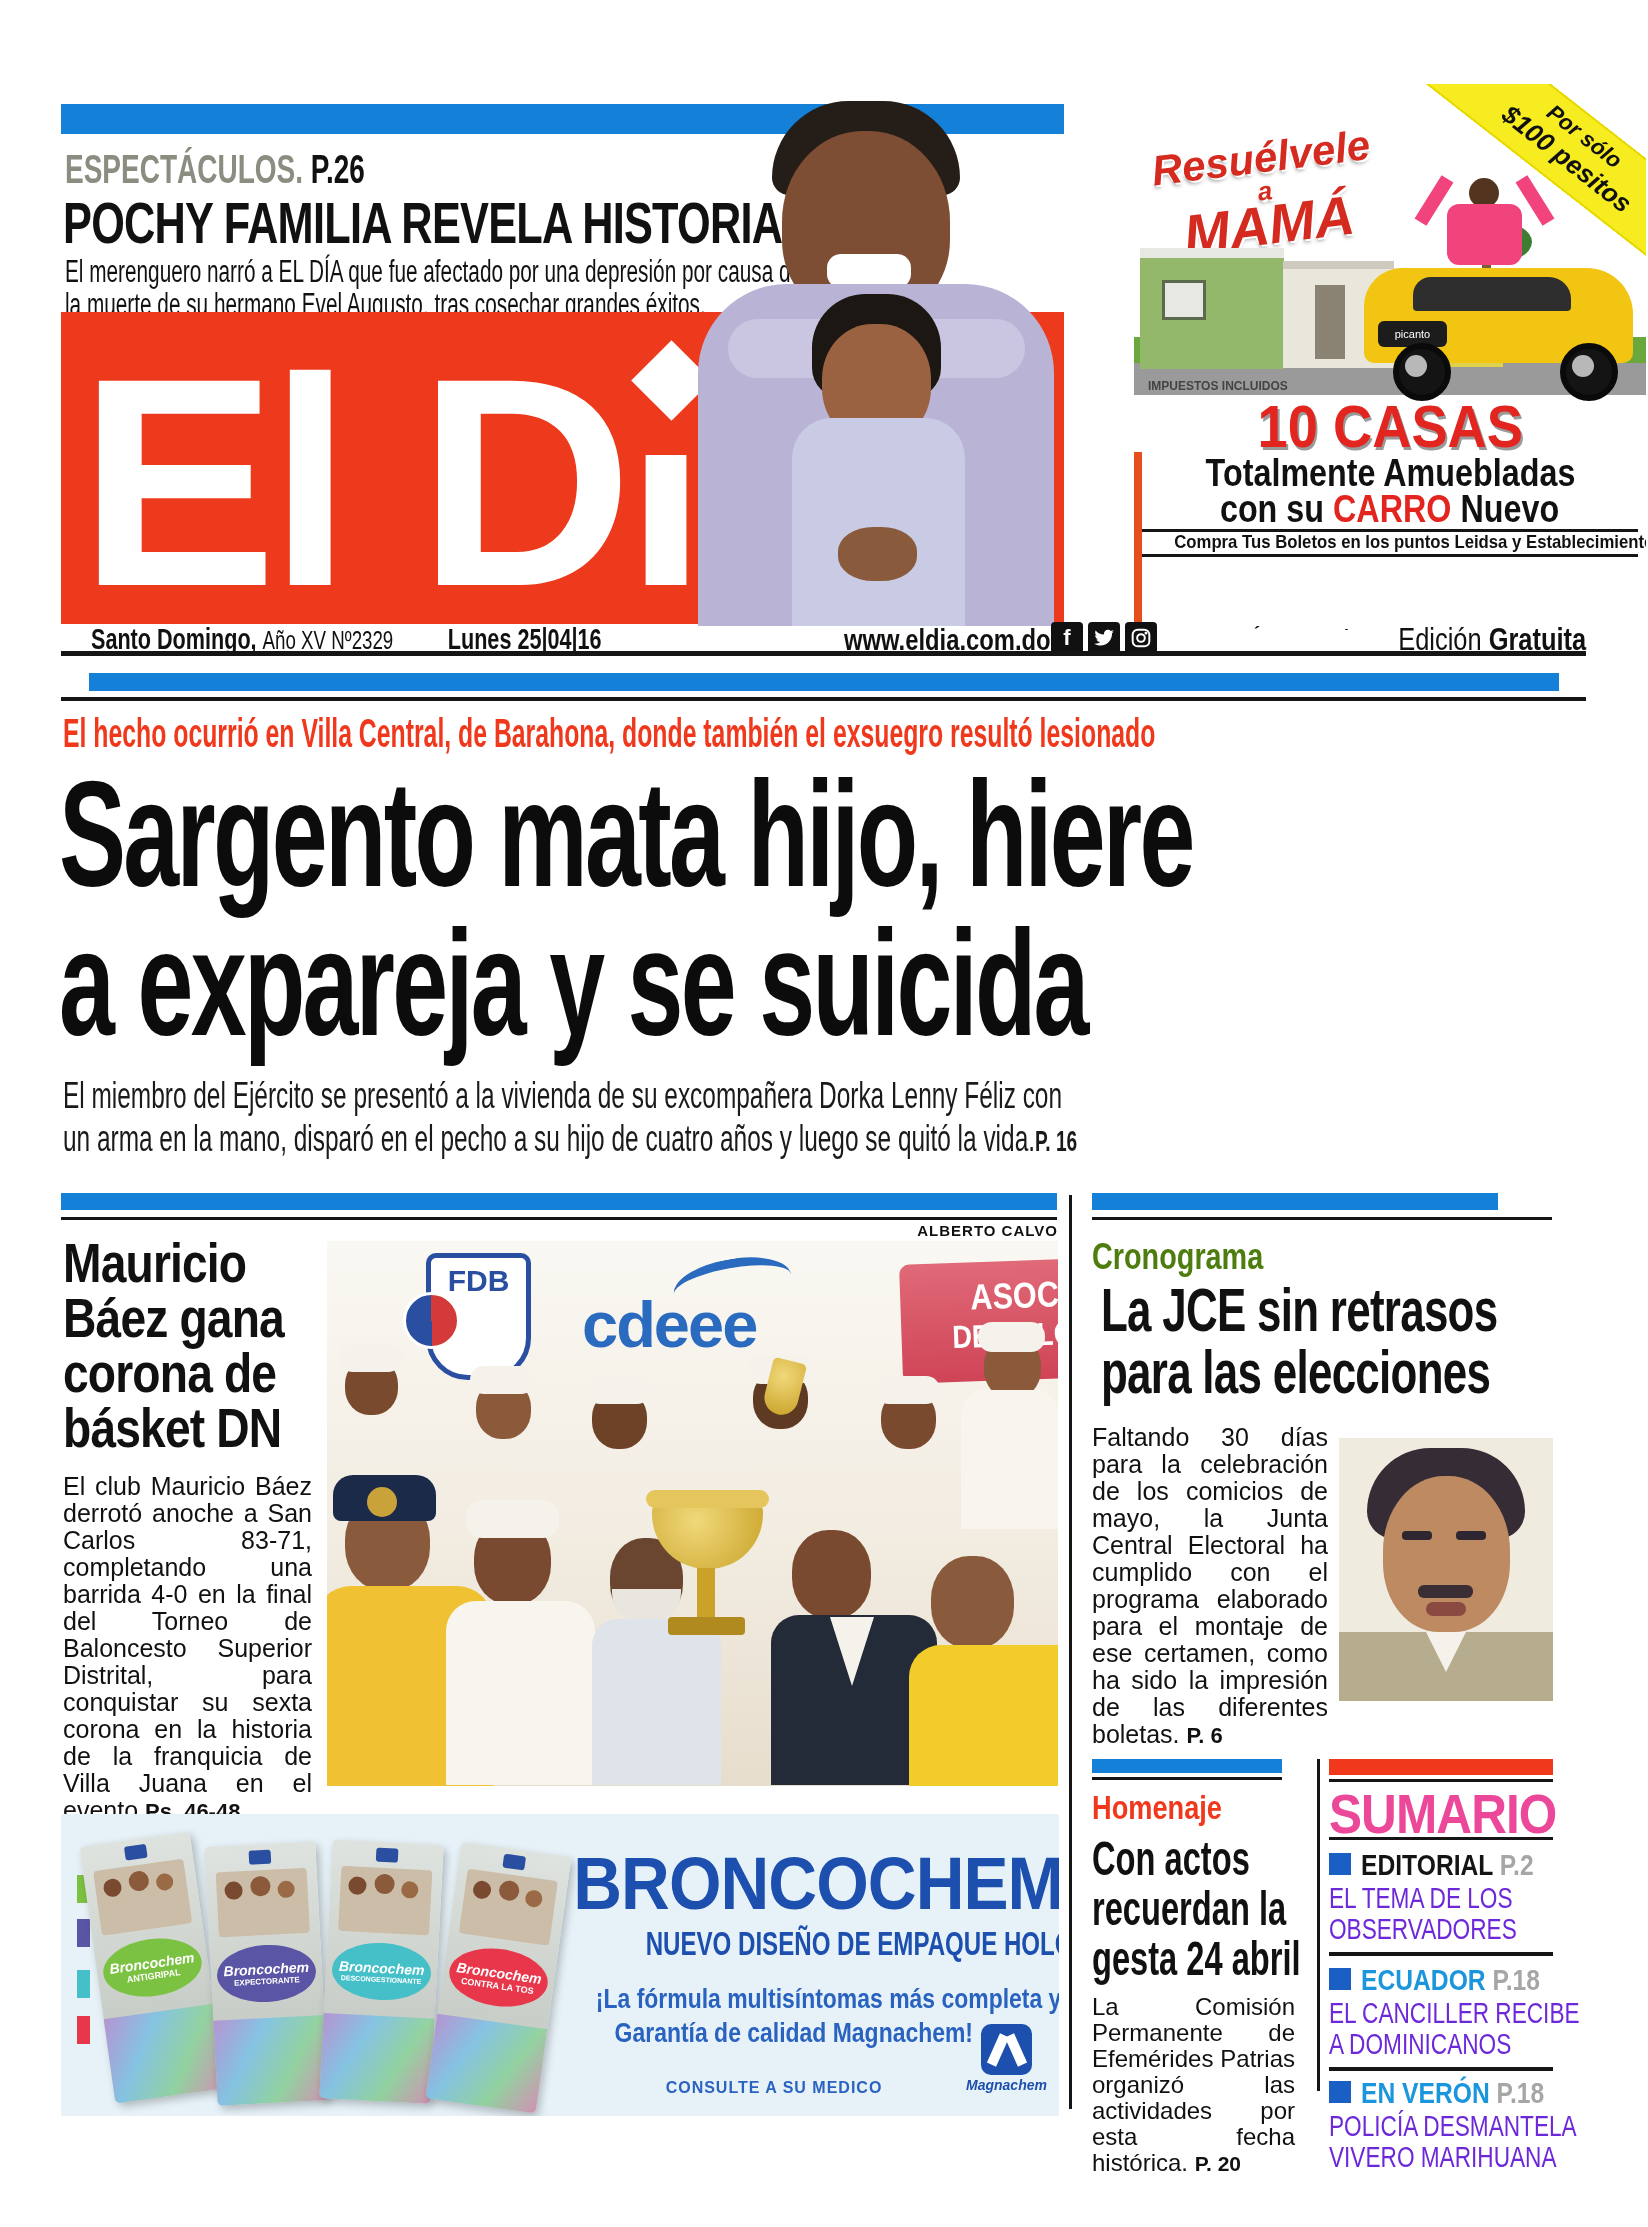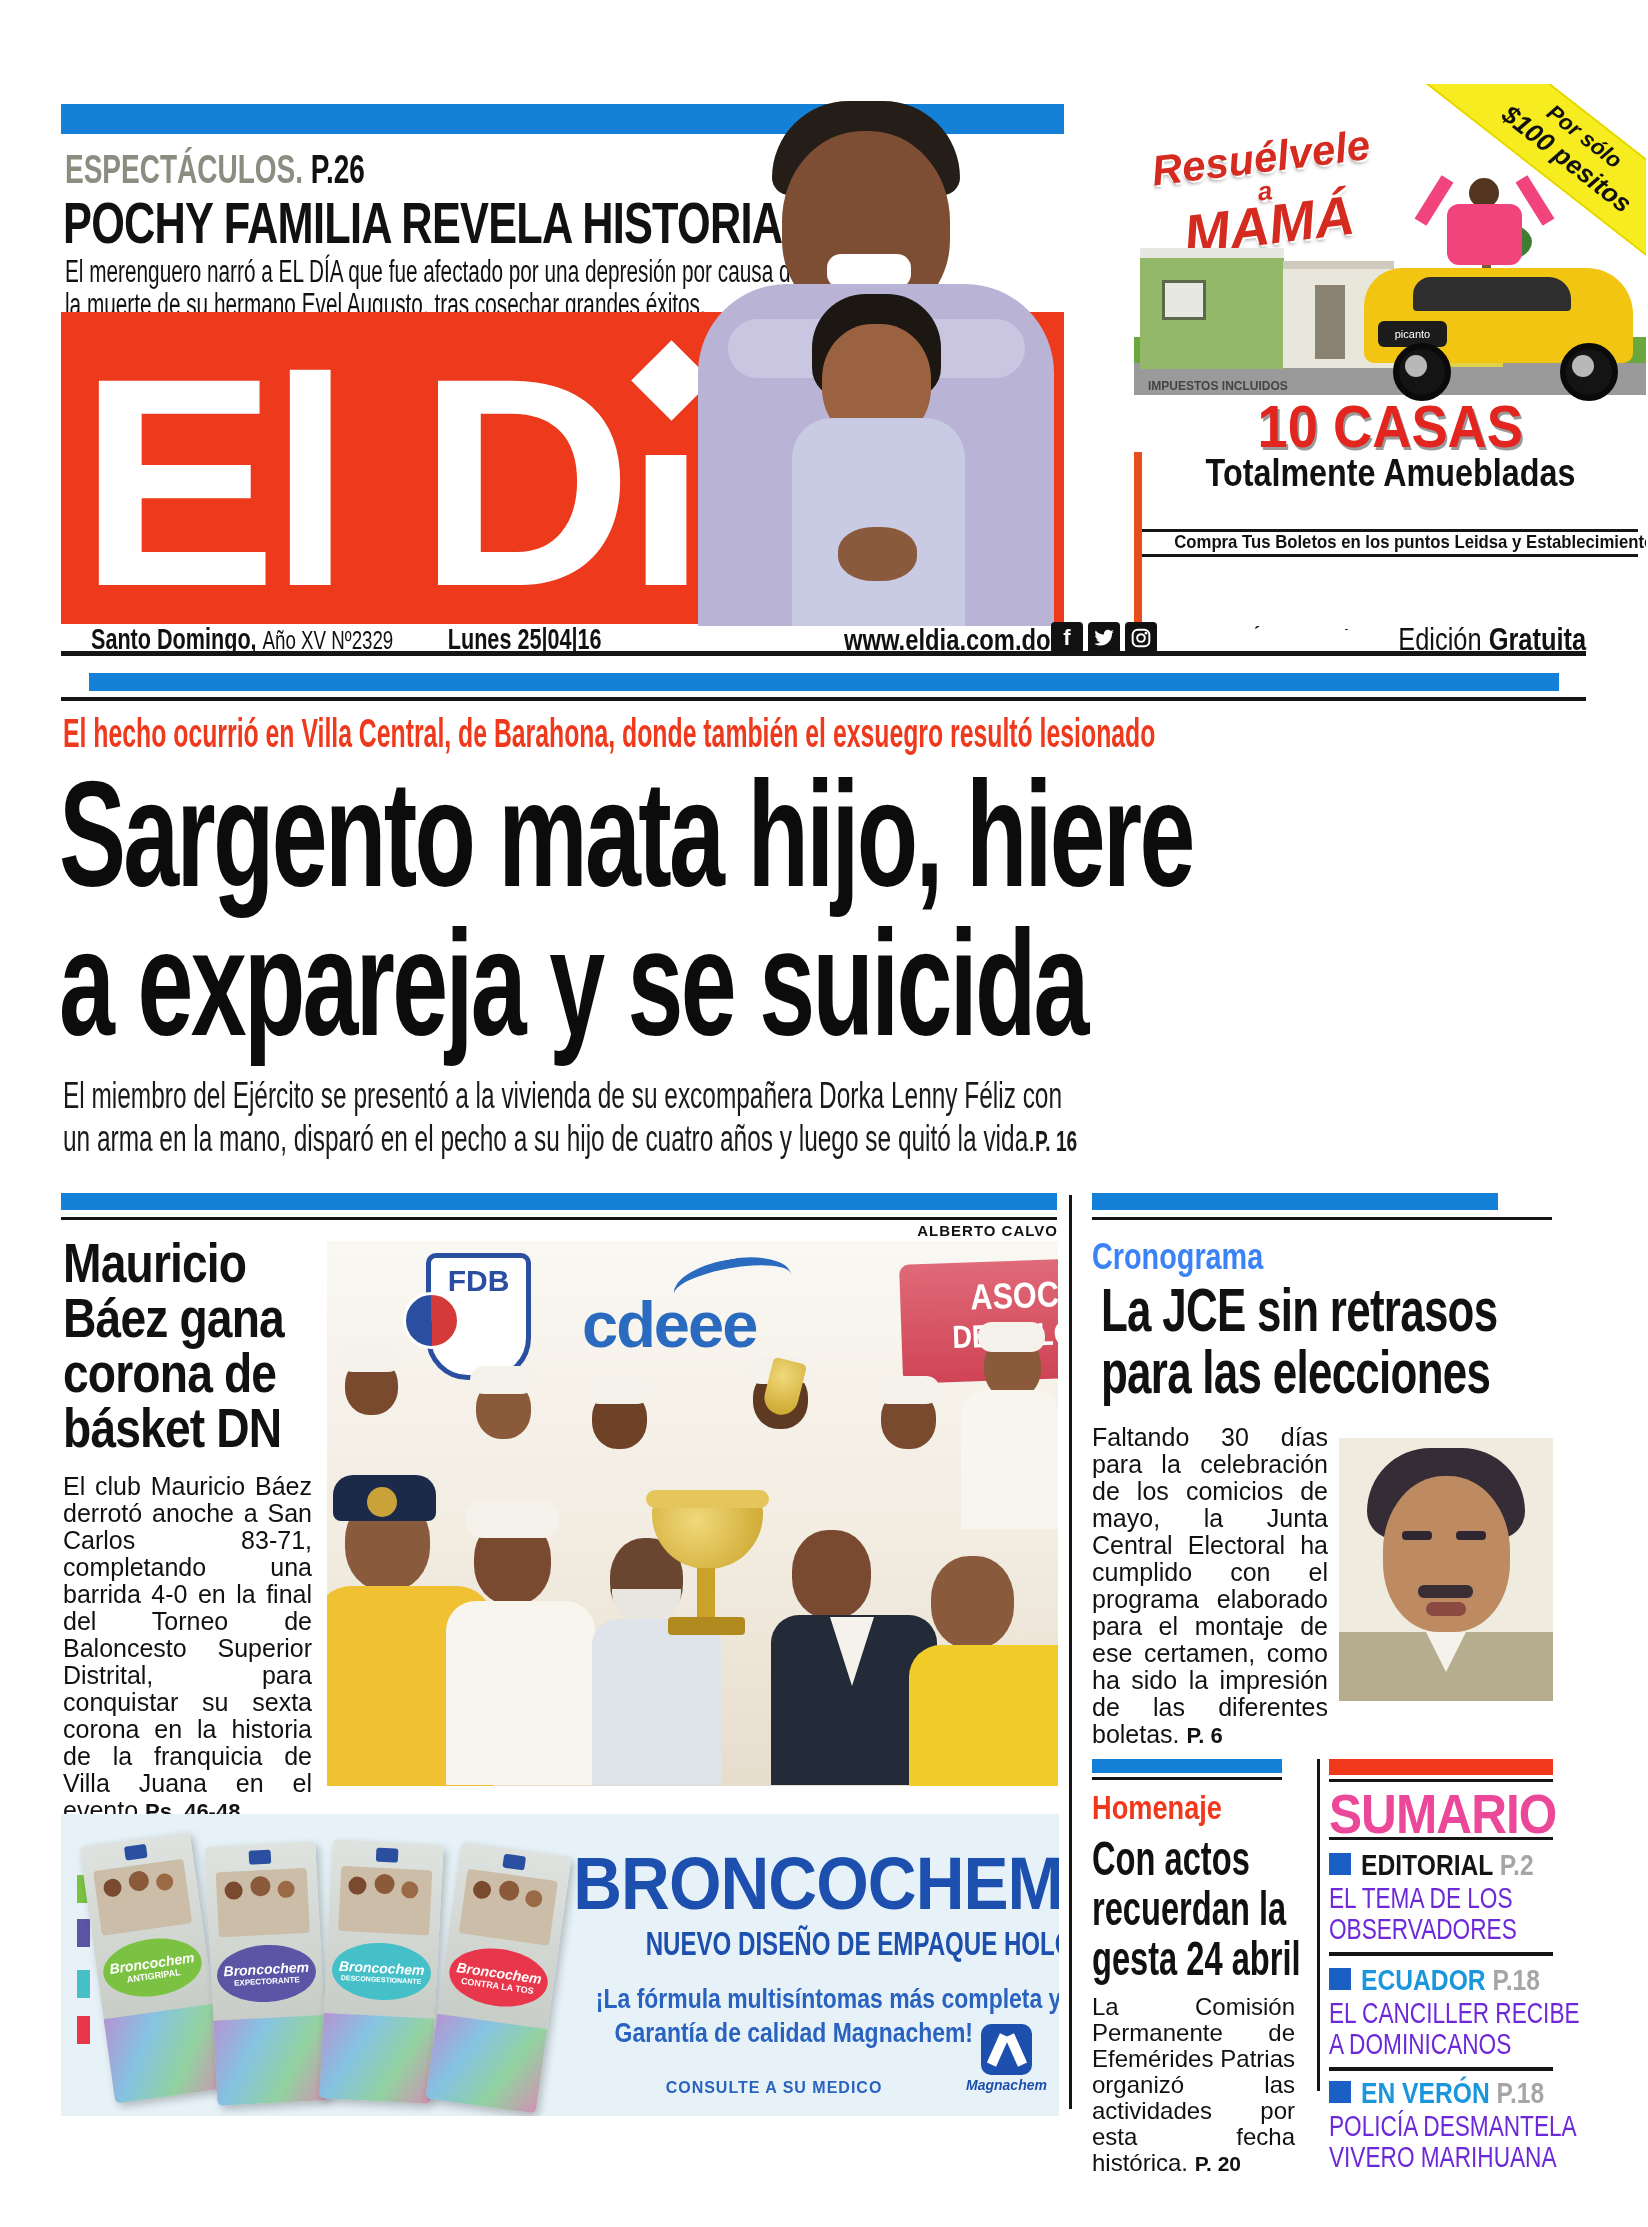--- a/index.html
+++ b/index.html
@@ -101,20 +101,25 @@
       <div class="shape" style="left:271px;top:129px;width:22px;height:22px;background:#b8b8b8;border-radius:50%;"></div>
       <div class="shape" style="left:438px;top:129px;width:22px;height:22px;background:#b8b8b8;border-radius:50%;"></div>
     </div>
     <div class="abs" style="left:14px;top:295px;font-size:12px;font-weight:bold;color:#444;">IMPUESTOS INCLUIDOS</div>
     <div class="abs" style="left:0;top:309px;width:512px;text-align:center;font-size:59px;font-weight:bold;color:#e32520;text-shadow:2px 3px 0 #9a9a9a;">
       <span class="condc" style="transform:scaleX(.92);">10 CASAS</span>
     </div>
     <div class="abs" style="left:0;top:368px;width:512px;text-align:center;font-size:38px;font-weight:bold;">
       <span class="condc" style="transform:scaleX(.85);">Totalmente Amuebladas</span>
     </div>
+    <div class="abs" style="left:0;top:404px;width:512px;text-align:center;font-size:38px;font-weight:bold;">
+      <span class="condc" style="transform:scaleX(.85);">
+        <span>con su </span><span style="color:#e32520;">CARRO</span><span> Nuevo</span>
+      </span>
+    </div>
     <div class="rule" style="left:8px;top:445px;width:496px;height:3px;"></div>
     <div class="abs" style="left:0;top:447px;width:512px;text-align:center;font-size:19px;font-weight:bold;">
       <span class="condc" style="transform:scaleX(.88);">Compra Tus Boletos en los puntos Leidsa y Establecimientos Autorizados</span>
     </div>
     <div class="rule" style="left:8px;top:470px;width:496px;height:3px;"></div>
 
     <div class="abs" style="left:0;top:541px;width:512px;text-align:center;font-size:21px;font-weight:bold;">
       <span class="condc" style="transform:scaleX(.88);">Sorteo SÁBADO 4 de JUNIO 2016, a las 10:00 p.m. por DIGITAL 15</span>
     </div>
   </div>
@@ -236,21 +241,21 @@
       <div class="shape" style="left:319px;top:249px;width:123px;height:18px;background:#e4c65c;border-radius:9px;"></div>
       <div class="shape" style="left:370px;top:327px;width:18px;height:51px;background:#c9a227;"></div>
       <div class="shape" style="left:341px;top:376px;width:77px;height:18px;background:#b08a1e;border-radius:4px;"></div>
       <div class="shape" style="left:440px;top:119px;width:34px;height:55px;background:radial-gradient(circle at 40% 30%,#f0d87a,#c9a227);border-radius:6px 6px 20px 20px;transform:rotate(14deg);"></div>
     </div>
   </div>
 
   <div class="rule" style="left:1069px;top:1195px;width:3px;height:914px;"></div>
   <div class="rule" style="left:1317px;top:1759px;width:3px;height:332px;"></div>
 
-  <div class="abs" style="left:1092px;top:1236px;font-size:36px;font-weight:bold;color:#3b82f6;text-align:center;">
+  <div class="abs" style="left:1092px;top:1236px;font-size:36px;font-weight:bold;color:#4d7c0f;text-align:center;">
     <span class="cond" style="transform:scaleX(.8);">Cronograma</span>
   </div>
   <div class="abs" style="left:1089px;top:1279px;font-size:61px;font-weight:bold;line-height:62px;letter-spacing:-1px;margin-left:12px;">
     <span class="cond" style="transform:scaleX(.72);">La JCE sin retrasos</span><br>
     <span class="cond" style="transform:scaleX(.72);">para las elecciones</span>
   </div>
   <div class="abs just" style="left:1092px;top:1424px;width:236px;font-size:25px;line-height:27px;">
     <span>Faltando 30 días para la celebración de los comicios de mayo, la Junta Central Electoral ha cumplido con el programa elaborado para el montaje de ese certamen, como ha sido la impresión de las diferentes boletas.</span> <span class="b" style="font-size:22px;">P. 6</span>
   </div>
 

